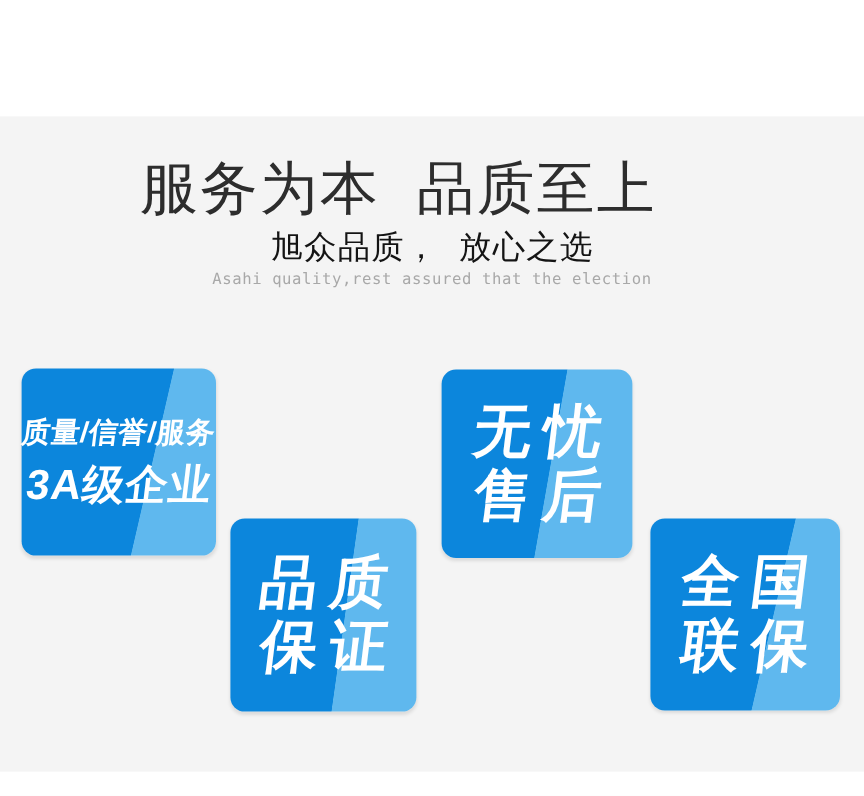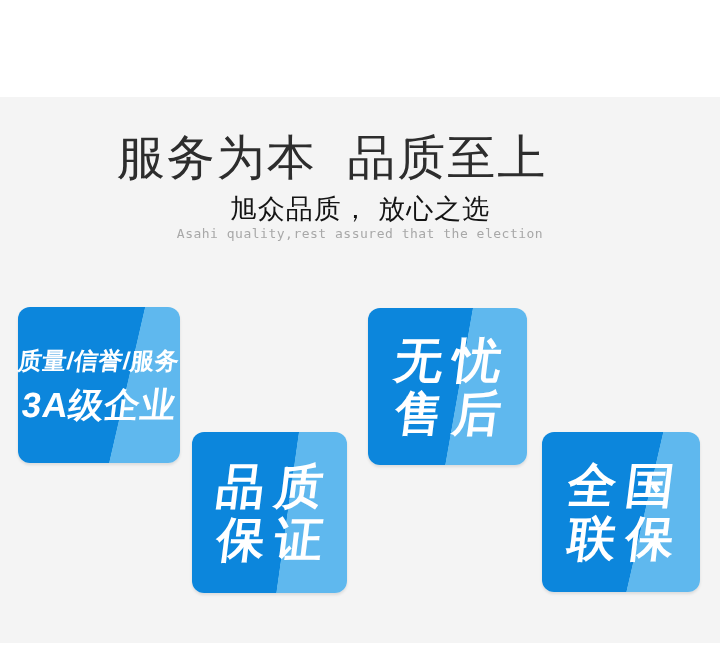--- a/index.html
+++ b/index.html
@@ -17,21 +17,21 @@
   .header{position:absolute;left:0;top:0;width:720px;text-align:center;}
   .title{
     position:absolute;left:0;top:128px;width:664px;margin:0;
     font-size:48px;line-height:60px;font-weight:200;
     letter-spacing:2px;white-space:pre;
     font-family:"Liberation Sans","DejaVu Sans",sans-serif;
   }
   .subtitle{
     position:absolute;left:0;top:193px;width:720px;margin:0;
     font-size:27px;line-height:32px;font-weight:400;letter-spacing:1px;
-    font-family:Liberation Sans, sans-serif;
+    font-family:Liberation Mono, monospace;
   }
   .subtitle-en{
     position:absolute;left:0;top:226px;width:720px;margin:0;
     font-size:13px;line-height:16px;letter-spacing:0.5px;
     font-family:"DejaVu Sans Mono","Liberation Mono",monospace;
   }
   .badge{
     position:absolute;
     border-radius:12px;
     display:flex;flex-direction:column;

